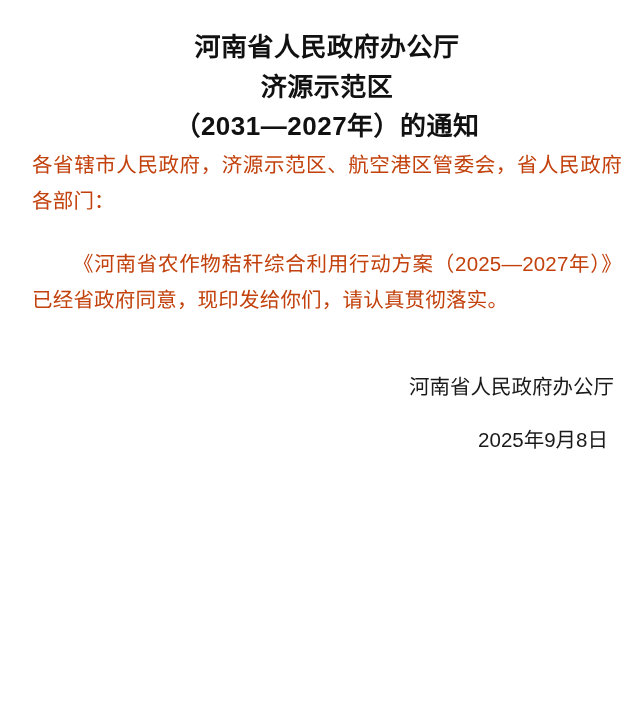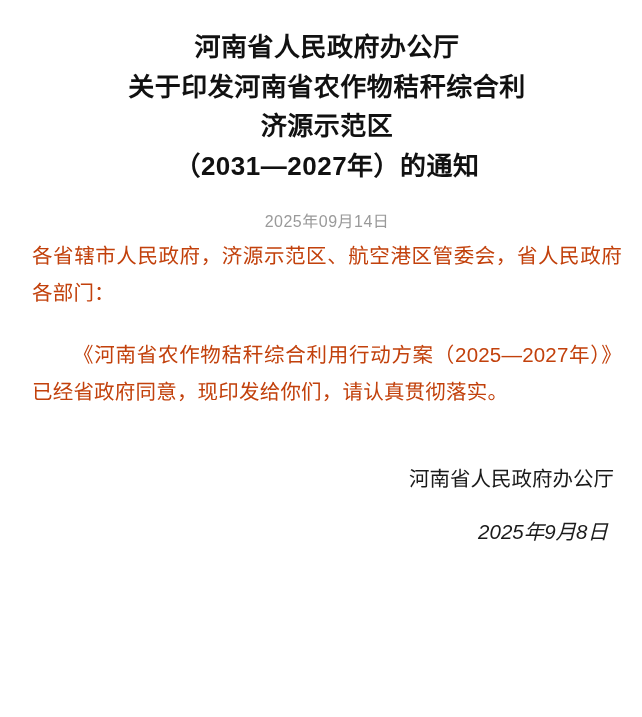--- a/index.html
+++ b/index.html
@@ -64,36 +64,33 @@
     line-height: 1.9;
     color: #1a1a1a;
   }
   .sign-line {
     text-align: right;
     padding-right: 8px;
   }
   .sign-line.date {
     padding-right: 14px;
     margin-top: 14px;
-    font-style: italic;
   }
 </style>
 </head>
 <body>
 
 <div class="page">
 
   <h1 class="doc-title">
     <span class="line">河南省人民政府办公厅</span>
-    <span class="line">关于印发河南省农作物秸秆综合利</span>
     <span class="line">济源示范区</span>
     <span class="line">（2031—2027年）的通知</span>
   </h1>
 
-  <div class="doc-date">2025年09月14日</div>
 
   <div class="body-block">
     <p class="para">各省辖市人民政府，济源示范区、航空港区管委会，省人民政府各部门：</p>
     <p class="para indent">《河南省农作物秸秆综合利用行动方案（2025—2027年）》已经省政府同意，现印发给你们，请认真贯彻落实。</p>
   </div>
 
   <div class="sign-block">
     <div class="sign-line">河南省人民政府办公厅</div>
     <div class="sign-line date">2025年9月8日</div>
   </div>

